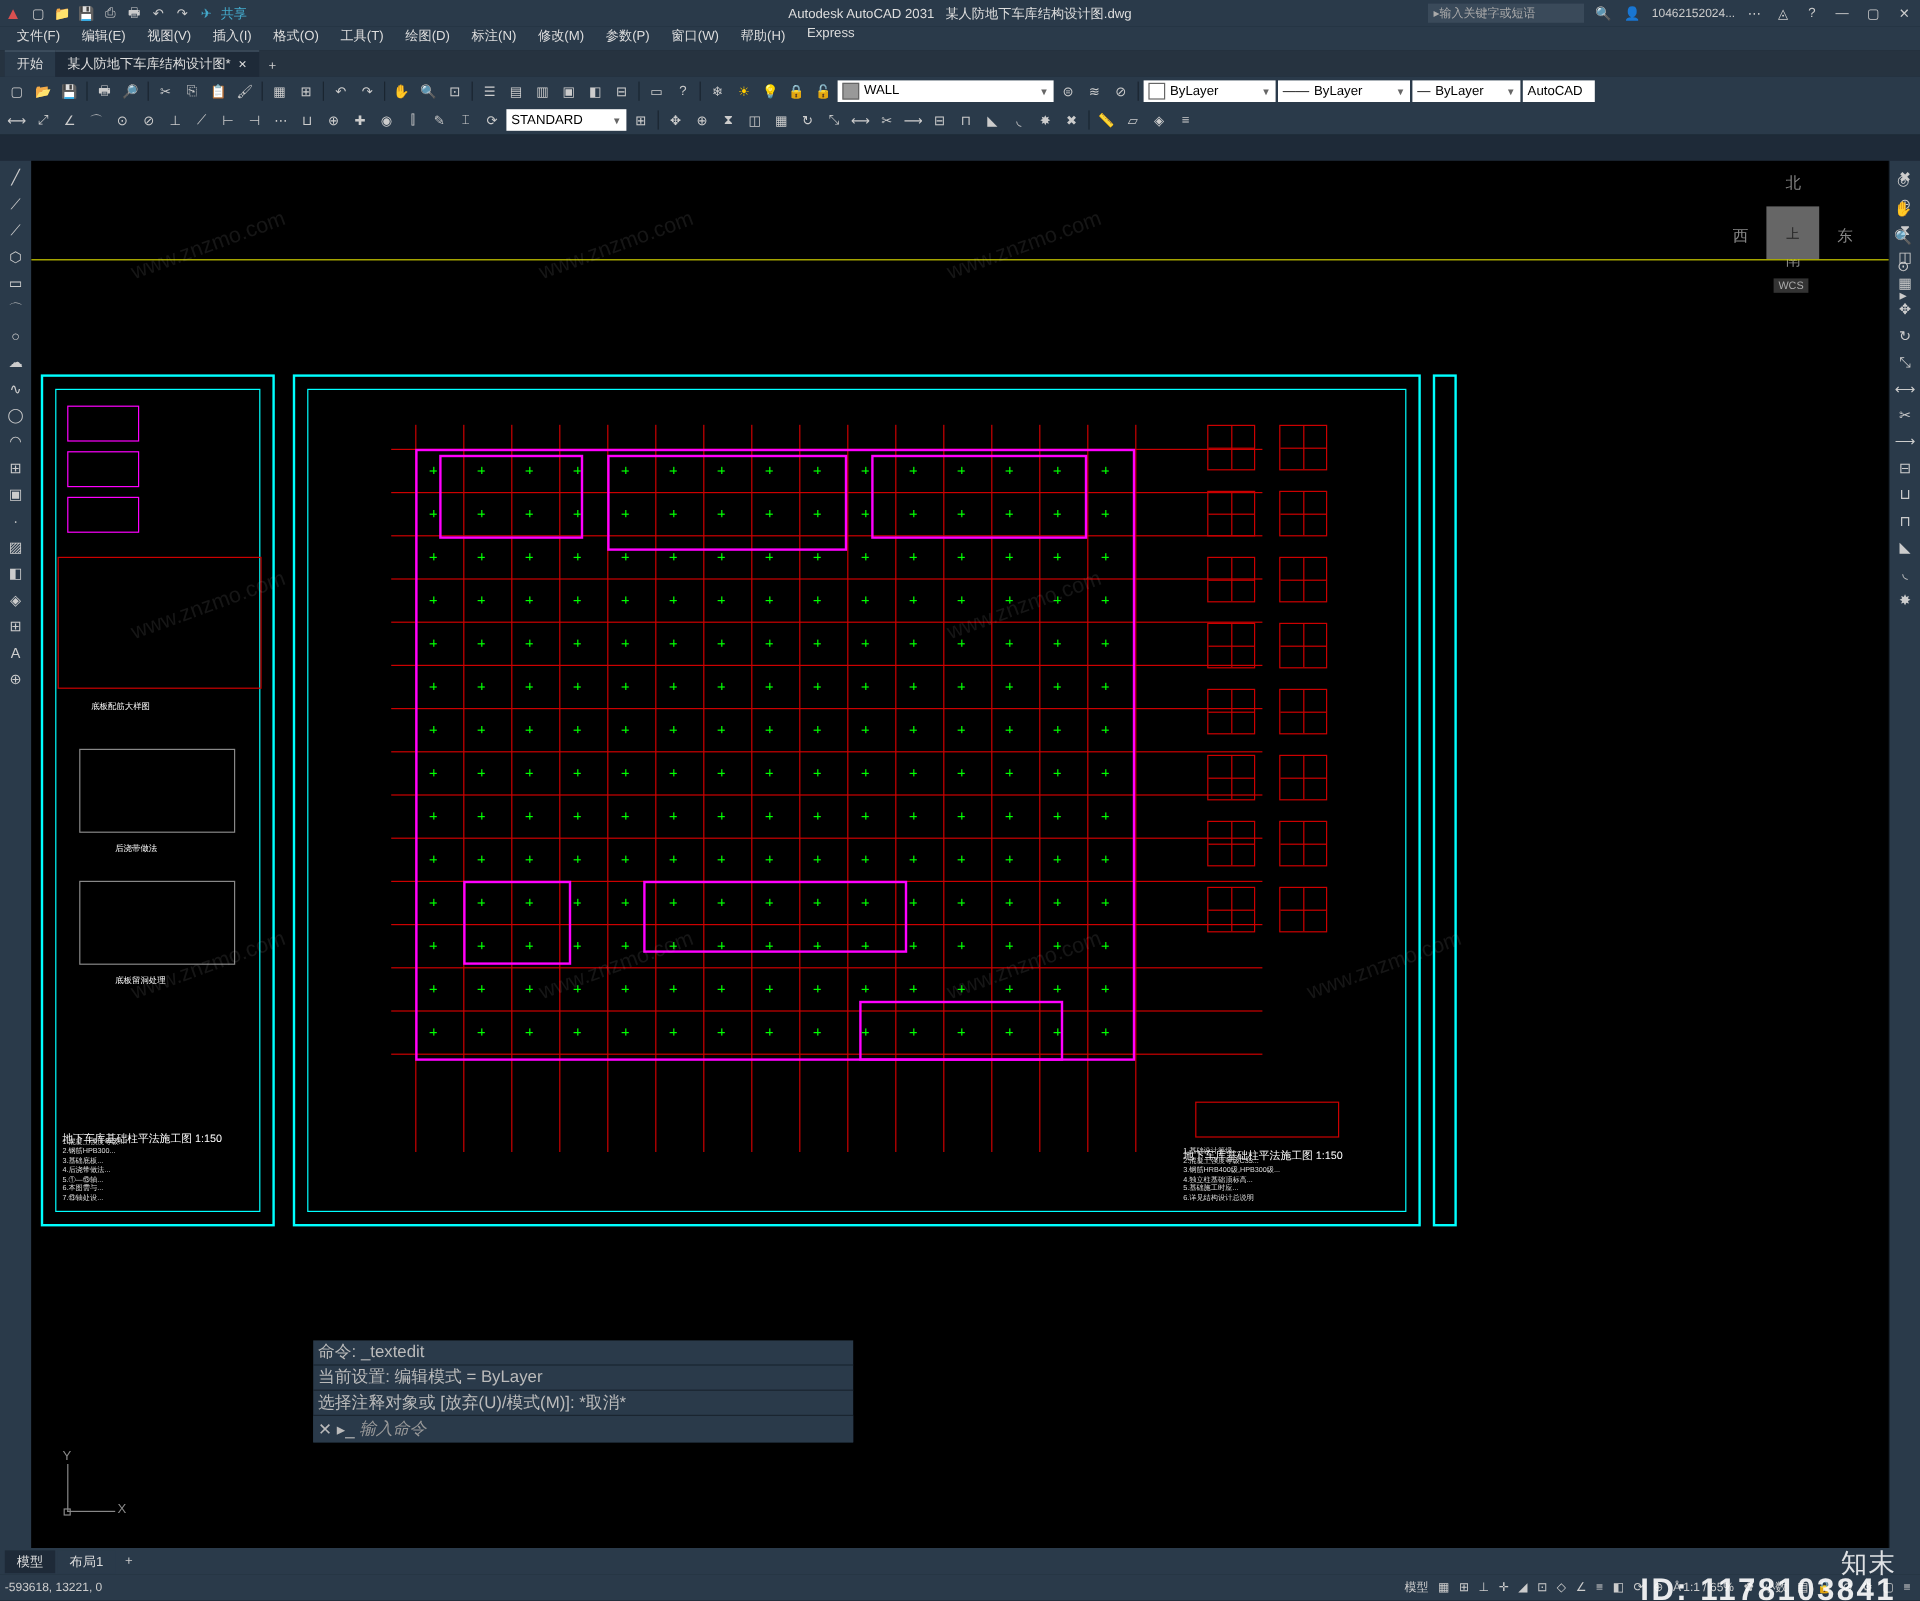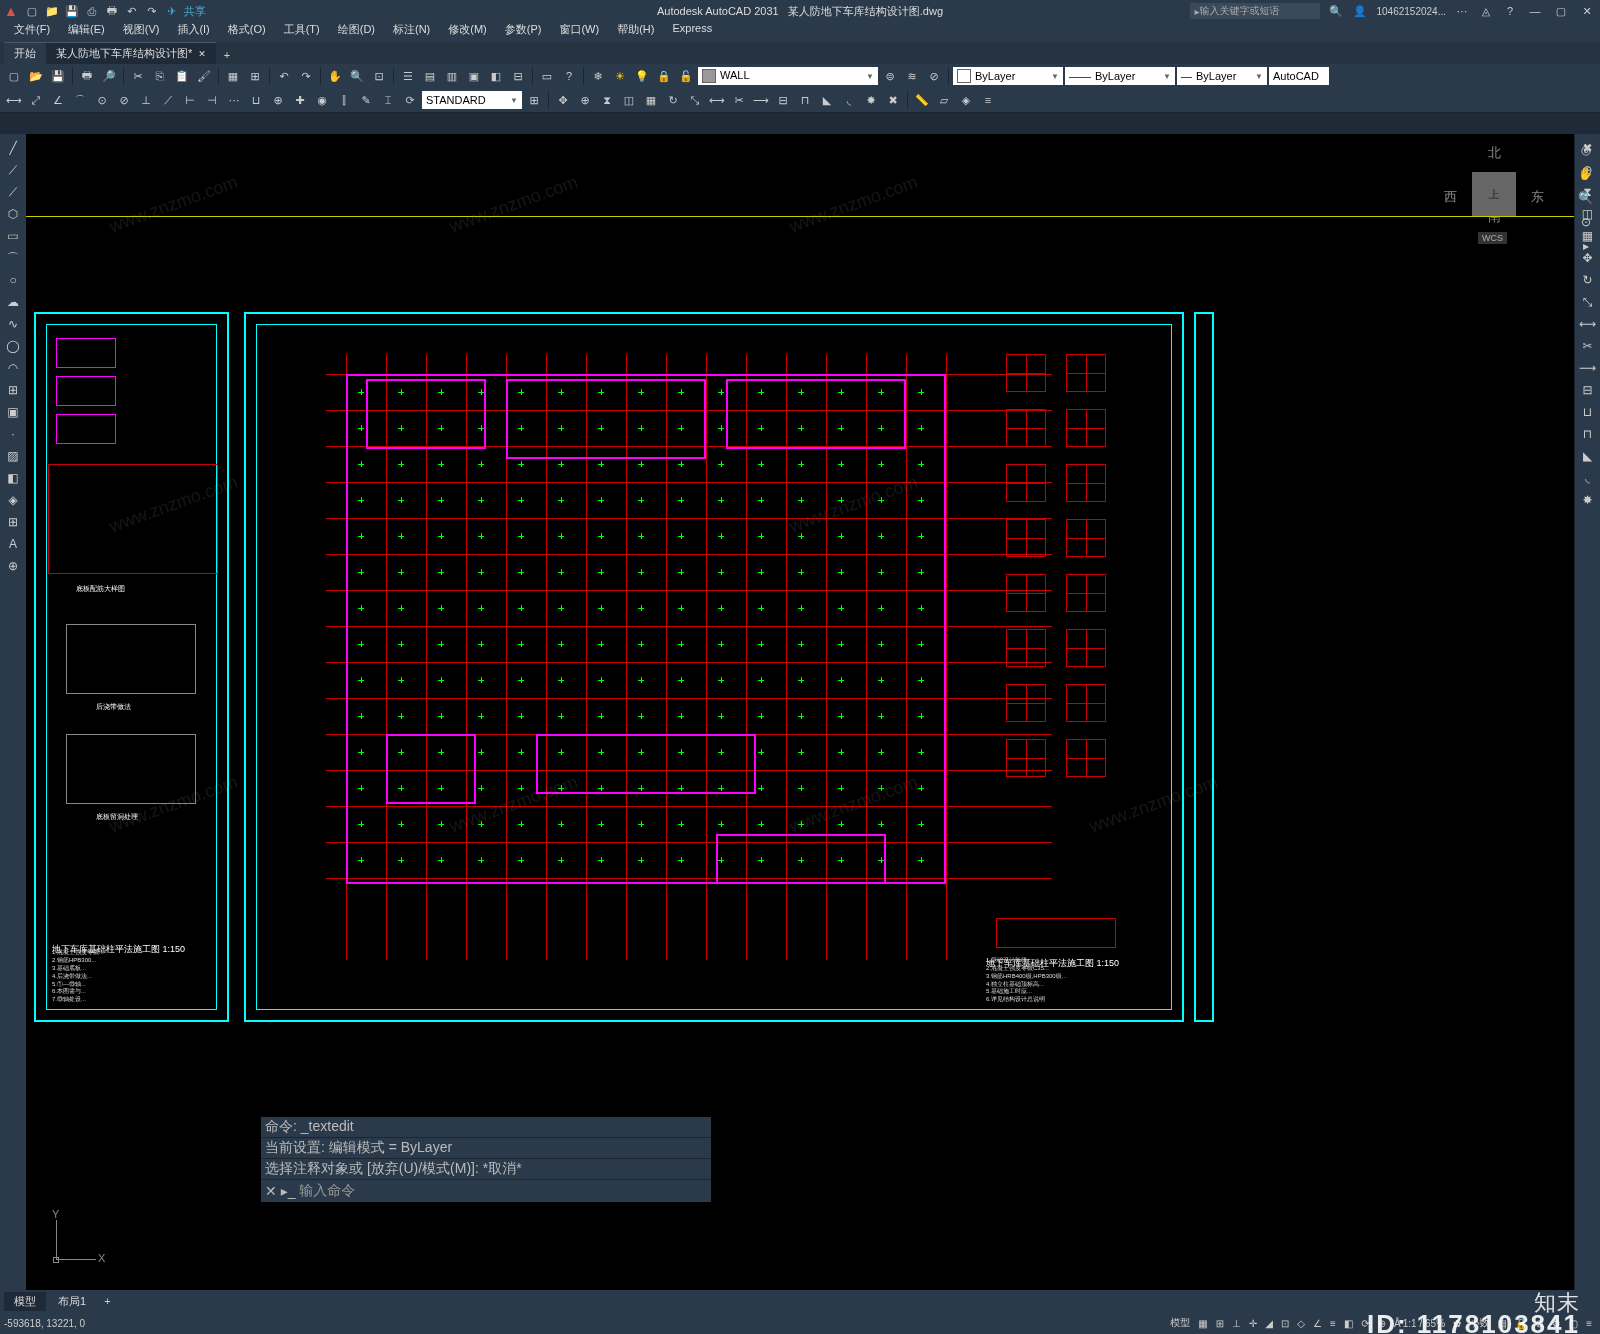--- a/index.html
+++ b/index.html
@@ -84,21 +84,21 @@
 .ttl-sub { position:absolute; color:#ddd; font-size:6px; line-height:1.3; }
 
 
 .ucs { position:absolute; bottom:30px; left:30px; }
 .ucs-line { position:absolute; background:#888; }
 
 
 .cmdarea { position:absolute; bottom:88px; left:235px; width:450px; background:#2a3a4a; font-size:14px; color:#bbb; }
 .cmdarea .ln { padding:1px 4px; border-bottom:1px solid #1a2530; }
 .cmdline { display:flex; align-items:center; background:#2a3a4a; padding:2px 4px; }
-.cmdline .prompt { color:#999; margin-right:6px; }
+.cmdline .prompt { color:#999; margin-right:6px; font-style:italic; }
 
 
 .layouttabs { position:absolute; bottom:22px; left:0; right:0; height:22px; background:#2a3a4a; display:flex; align-items:center; padding:0 4px; gap:2px; }
 .ltab { padding:2px 10px; font-size:11px; background:#1e2a38; color:#ddd; }
 .statusbar { position:absolute; bottom:0; left:0; right:0; height:22px; background:#2a3a4a; display:flex; align-items:center; padding:0 4px; font-size:10px; color:#ccc; }
 .statusbar .coords { margin-right:auto; }
 .statusbar .sb { padding:0 4px; display:flex; align-items:center; gap:2px; }
 
 
 .wm { position:absolute; bottom:16px; right:20px; color:rgba(255,255,255,.85); font-size:22px; letter-spacing:1px; }

